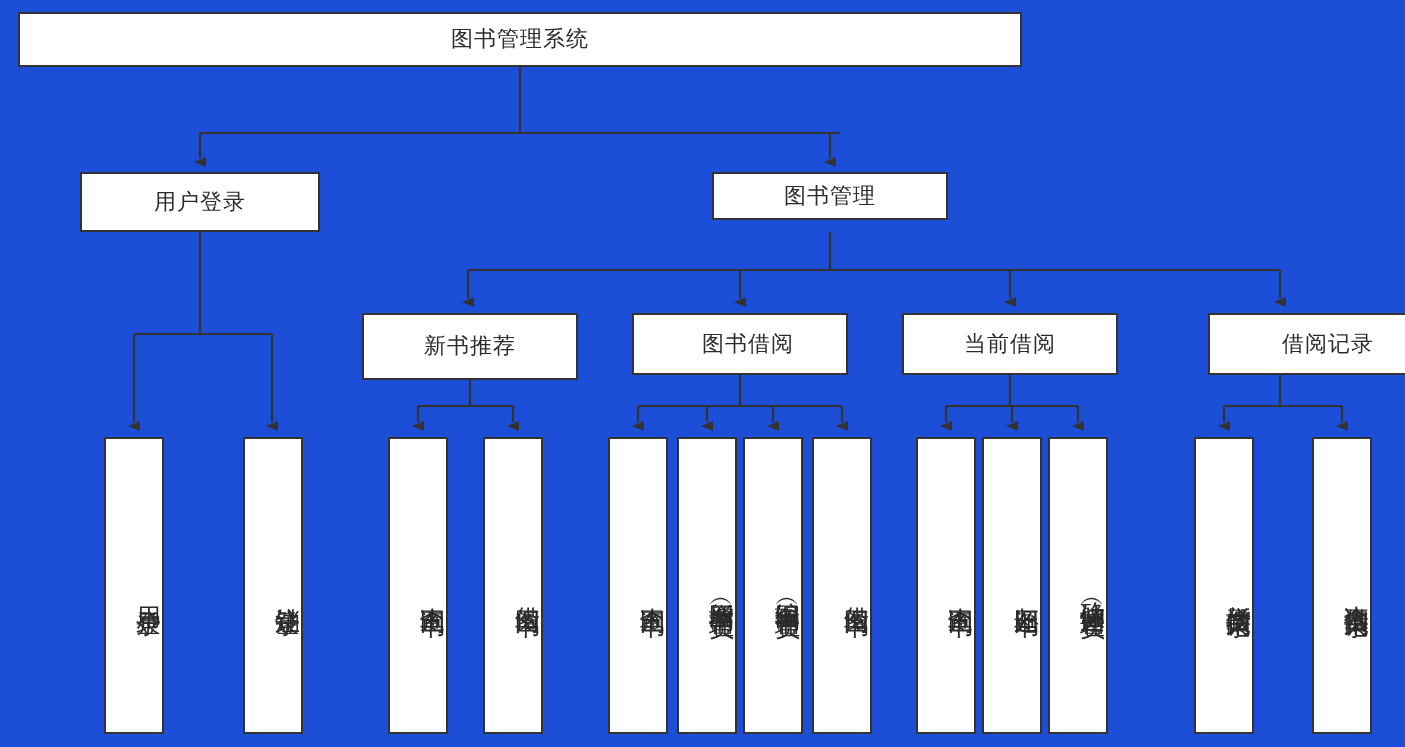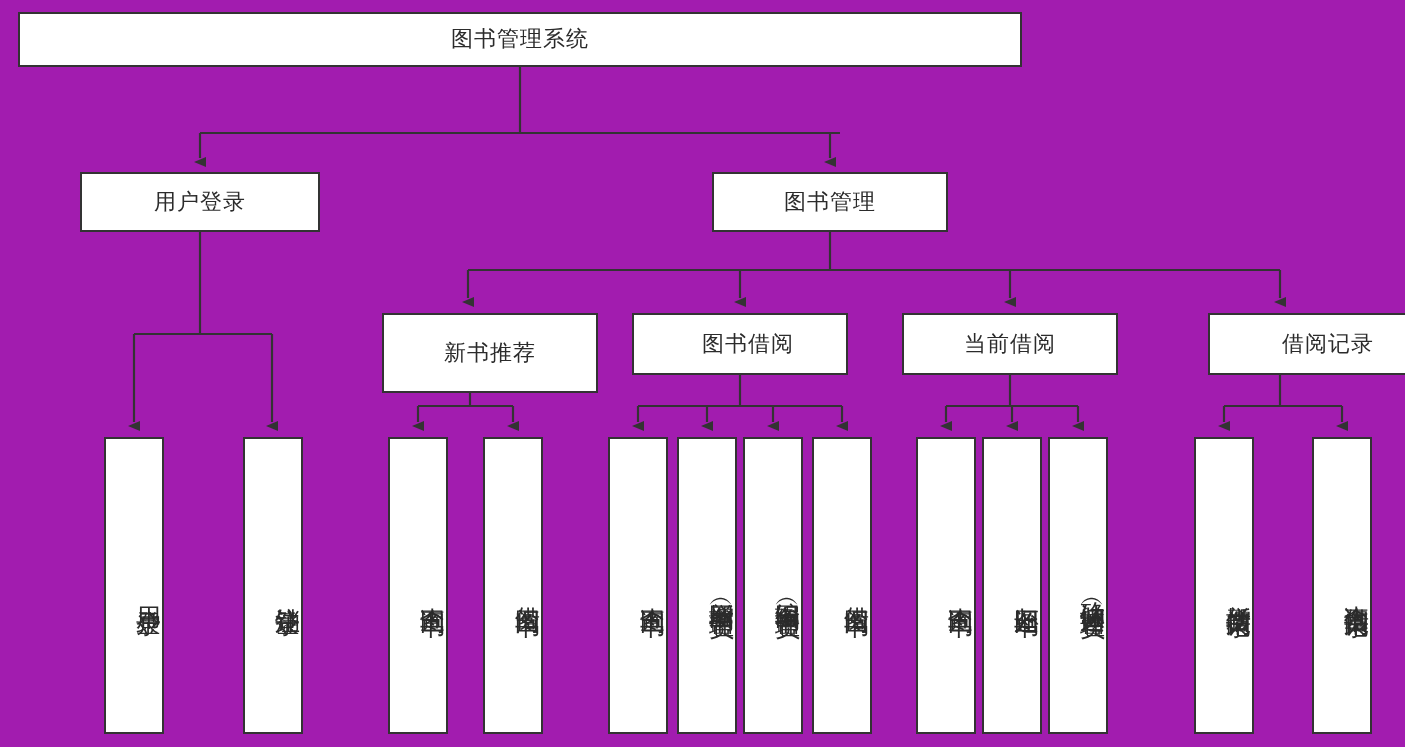--- a/index.html
+++ b/index.html
@@ -7,21 +7,21 @@
     padding: 0;
     background: #ffffff;
   }
   body {
     font-family: "DejaVu Sans", "Liberation Sans", sans-serif;
   }
   #canvas {
     position: relative;
     width: 1405px;
     height: 747px;
-    background: #a21caf;
+    background: #1d4ed8;
     overflow: hidden;
   }
   #edges {
     position: absolute;
     left: 0;
     top: 0;
     width: 1405px;
     height: 747px;
   }
   .node {
@@ -135,25 +135,25 @@
   </svg>
 
   <div class="node node-h" style="left:18px; top:12px; width:1004px; height:55px;">
     <span>图书管理系统</span>
   </div>
 
   <div class="node node-h" style="left:80px; top:172px; width:240px; height:60px;">
     <span>用户登录</span>
   </div>
 
-  <div class="node node-h" style="left:712px; top:172px; width:236px; height:60px;">
+  <div class="node node-h" style="left:712px; top:172px; width:236px; height:48px;">
     <span>图书管理</span>
   </div>
 
-  <div class="node node-h" style="left:362px; top:313px; width:216px; height:80px;margin-left:20px;">
+  <div class="node node-h" style="left:362px; top:313px; width:216px; height:67px;">
     <span>新书推荐</span>
   </div>
 
   <div class="node node-h" style="left:632px; top:313px; width:216px; height:62px;padding-left:16px;">
     <span>图书借阅</span>
   </div>
 
   <div class="node node-h" style="left:902px; top:313px; width:216px; height:62px;">
     <span>当前借阅</span>
   </div>

